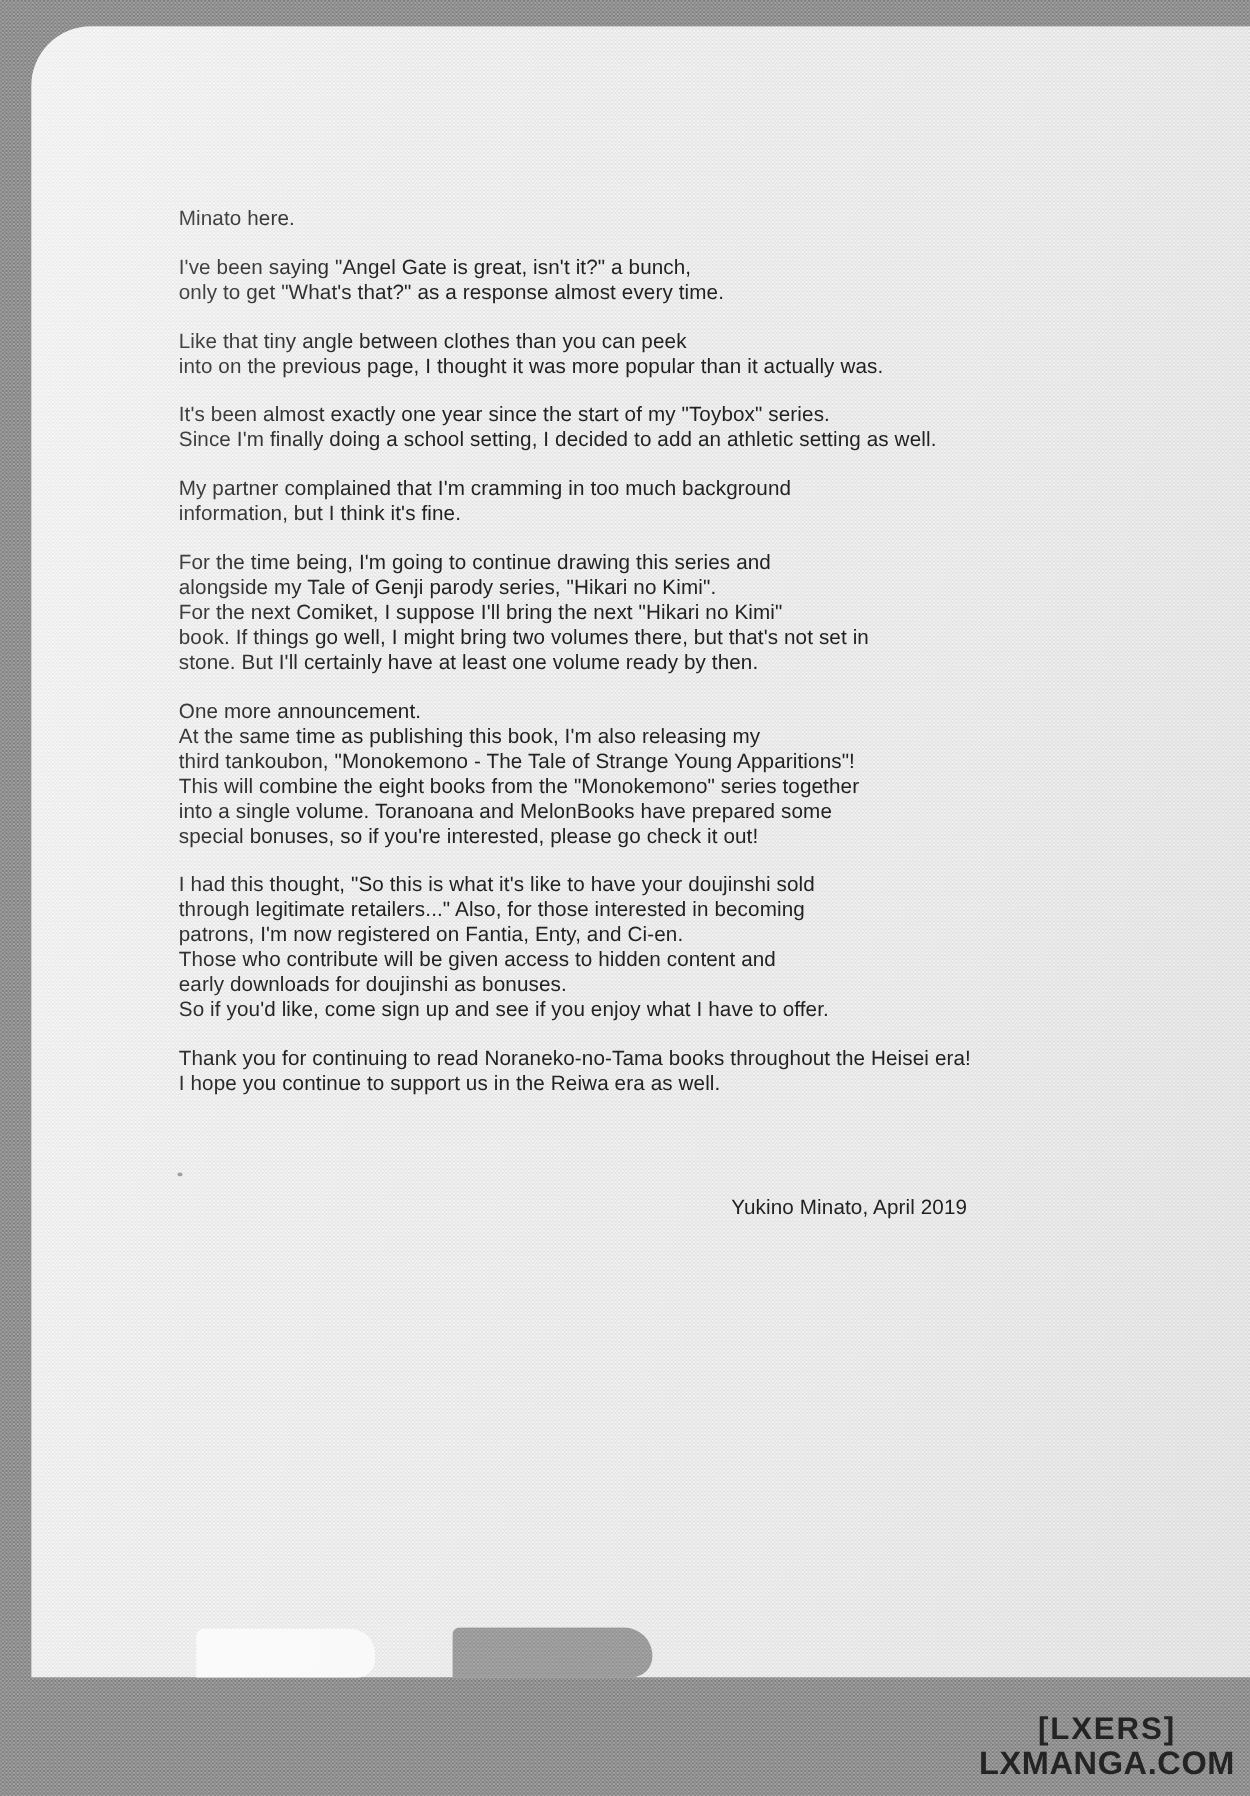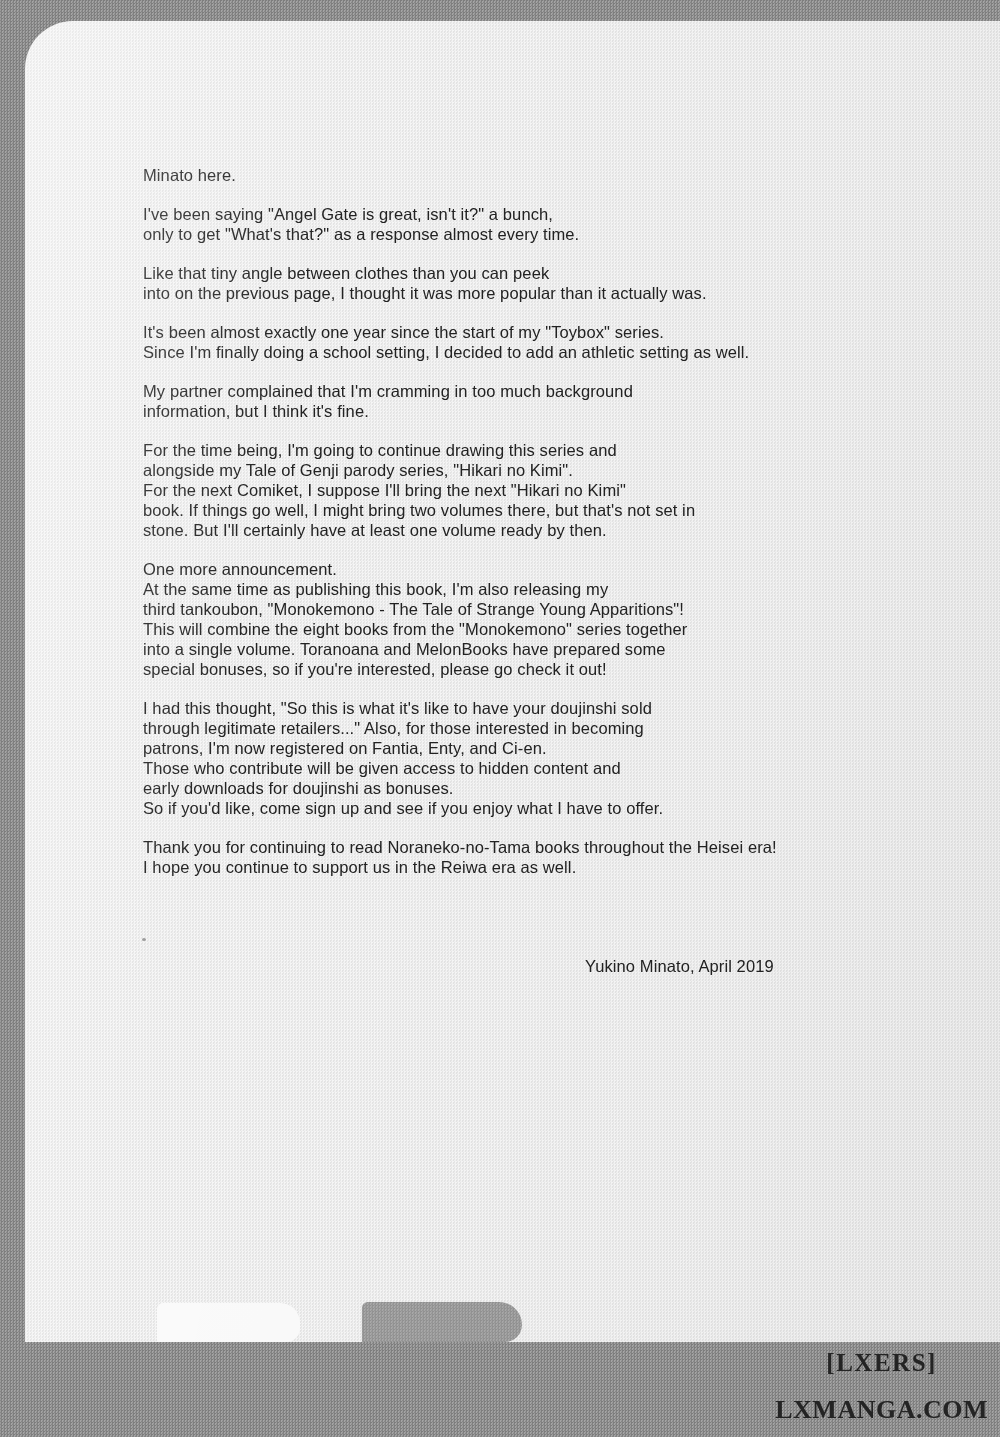--- a/index.html
+++ b/index.html
@@ -40,24 +40,24 @@
   }
   .tab-gray {
     left: 337px; width: 160px; height: 40px;
     background-color: #9c9c9c;
     background-image: conic-gradient(#929292 90deg, #a9a9a9 90deg 180deg, #979797 180deg 270deg, #a3a3a3 270deg);
     background-size: 3px 3px;
     border-radius: 6px 24px 18px 0;
   }
   .watermark {
     position: absolute; right: 12px; bottom: 13px;
-    text-align: center; font-weight: bold; color: #242424; font-family: Liberation Serif, serif;
+    text-align: center; font-weight: bold; color: #242424;
   }
   .wm-line1 { font-size: 25px; line-height: 26px; letter-spacing: 1.5px; }
-  .wm-line2 { font-size: 26px; line-height: 28px; letter-spacing: 0.5px; margin-top: 20px; }
+  .wm-line2 { font-size: 26px; line-height: 28px; letter-spacing: 0.5px; }
 </style>
 </head>
 <body>
 
 <div class="page">
   <div class="content">
     <p class="para">Minato here.</p>
     <p class="para">I've been saying "Angel Gate is great, isn't it?" a bunch,
 only to get "What's that?" as a response almost every time.</p>
     <p class="para">Like that tiny angle between clothes than you can peek

